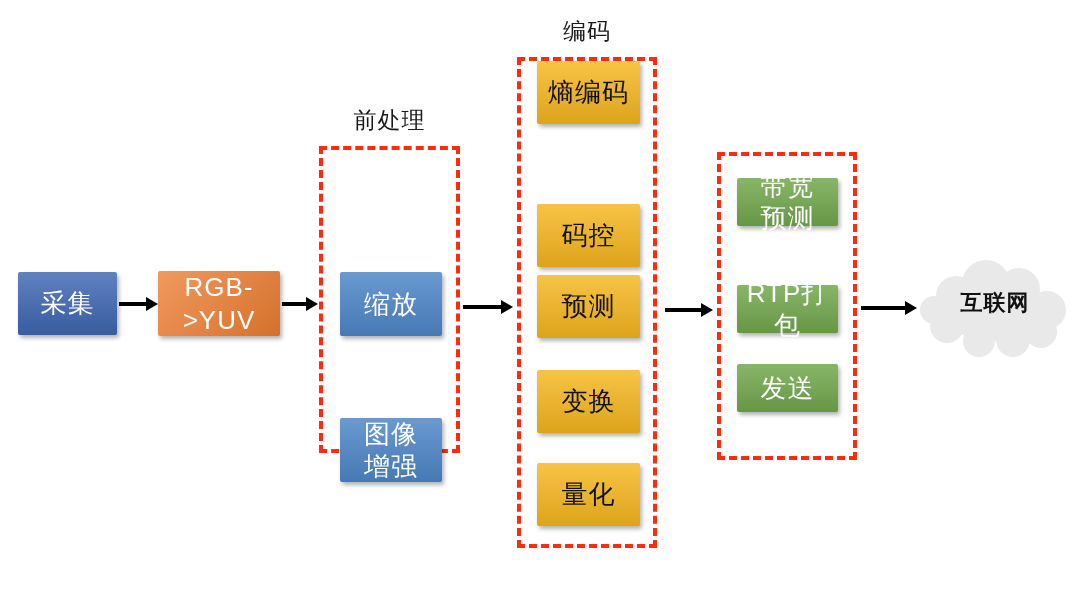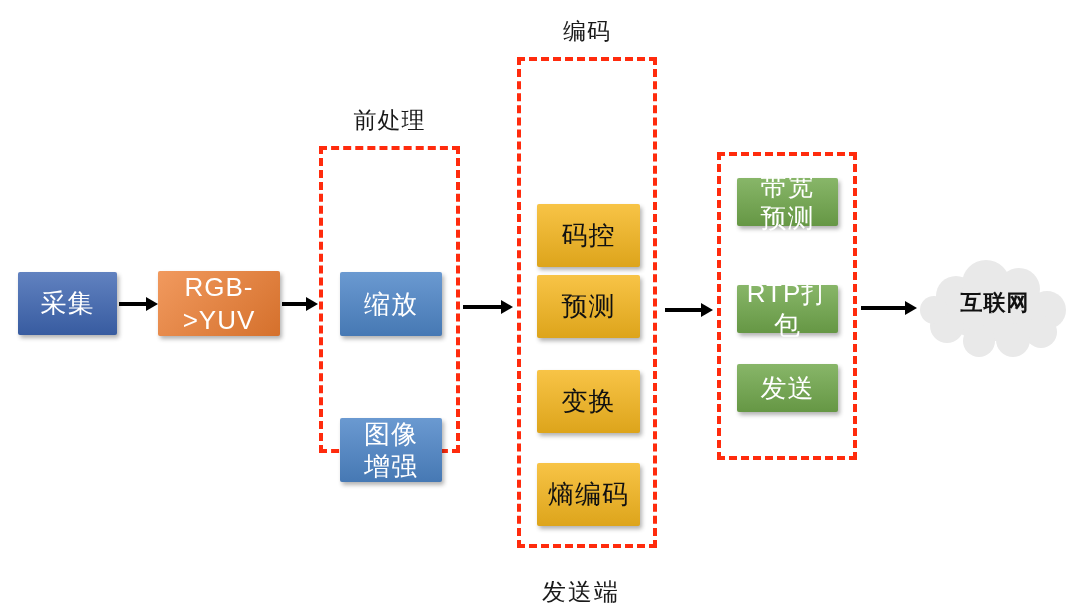--- a/index.html
+++ b/index.html
@@ -120,20 +120,21 @@
 增强</div>
   </div>
 
   <div class="arrow a3"></div>
 
   <div class="group g-encode">
     <div class="group-title">编码</div>
     <div class="item txt-black">码控</div>
     <div class="item txt-black">预测</div>
     <div class="item txt-black">变换</div>
+    <div class="item txt-black">量化</div>
     <div class="item txt-black">熵编码</div>
   </div>
 
   <div class="arrow a4"></div>
 
   <div class="group g-transport">
     <div class="item txt-white">带宽
 预测</div>
     <div class="item txt-white">RTP打包</div>
     <div class="item txt-white">发送</div>
@@ -152,15 +153,14 @@
         <circle cx="123" cy="76" r="16"></circle>
         <circle cx="95" cy="84" r="17"></circle>
         <circle cx="61" cy="85" r="16"></circle>
         <circle cx="29" cy="70" r="17"></circle>
         <circle cx="16" cy="54" r="14"></circle>
       </g>
     </svg>
     <div class="cloud-label">互联网</div>
   </div>
 
-  <div class="footer-label">发送端</div>
 
 </div>
 
 </body></html>

